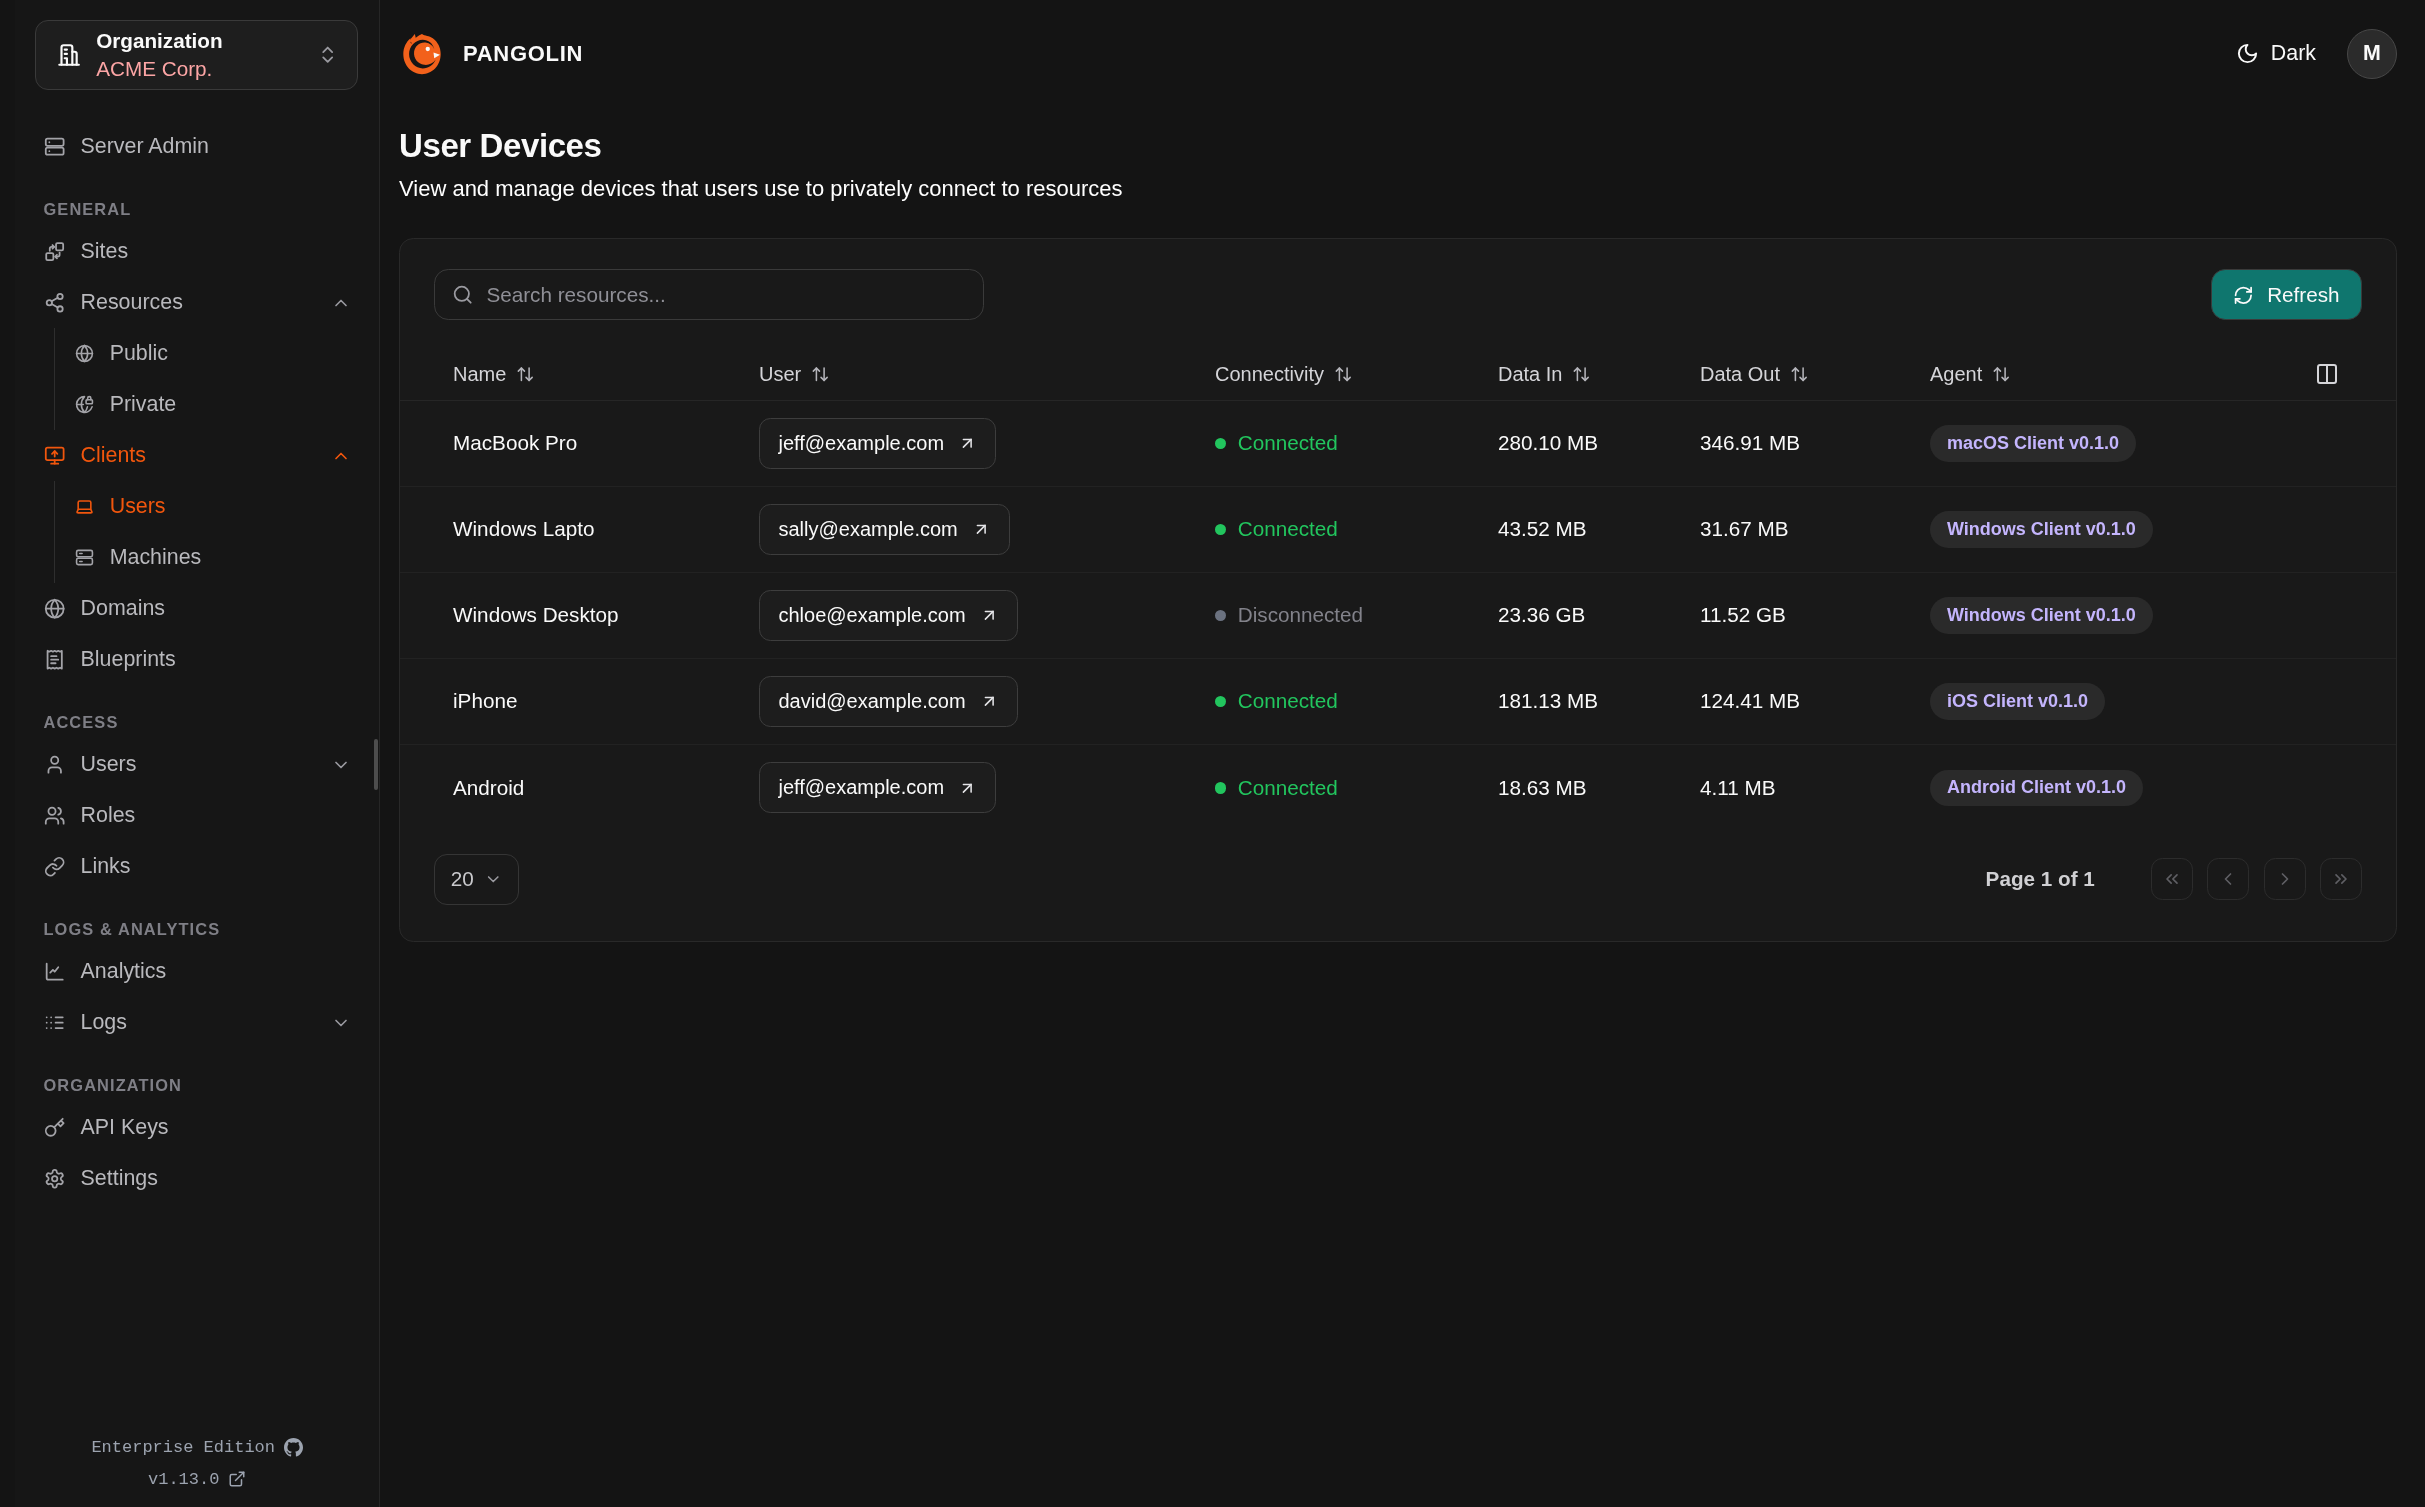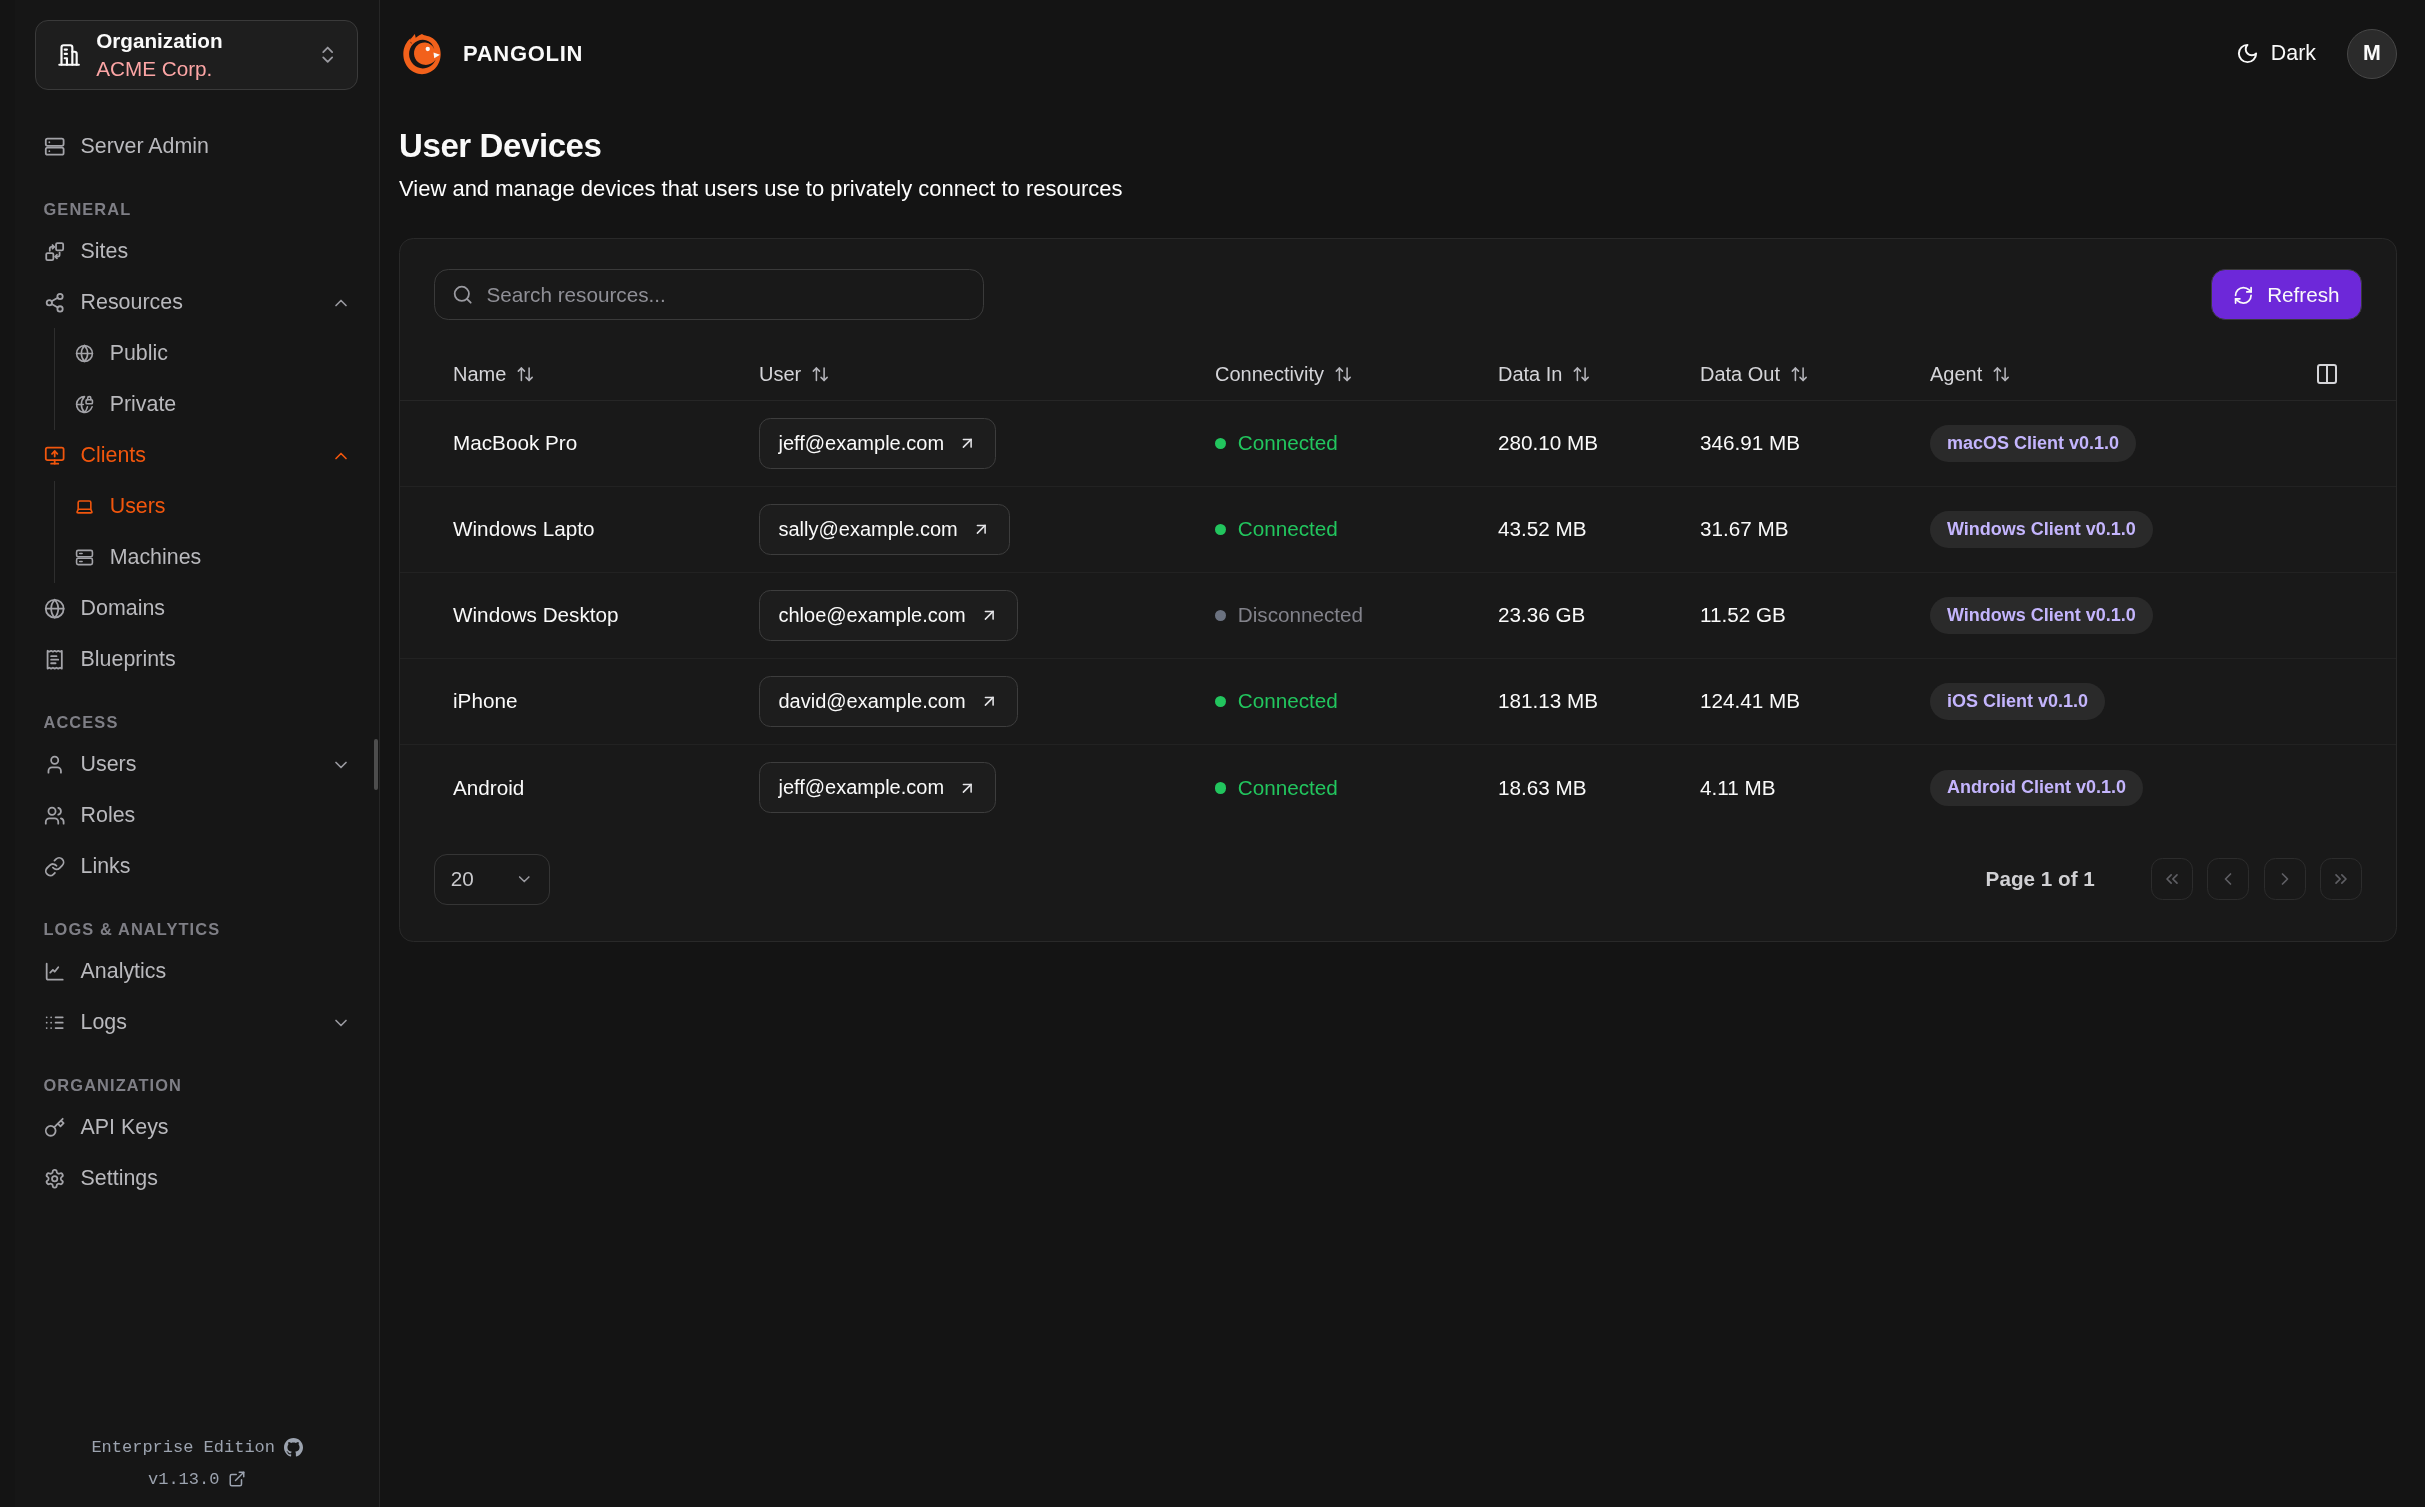--- a/index.html
+++ b/index.html
@@ -100,21 +100,21 @@
     display:flex; align-items:center; padding:0 17px; gap:13px; background:transparent;
   }
   .search-box svg { color:#9a9aa0; flex:none; }
   .search-box input {
     background:transparent; border:none; outline:none;
     font-family:inherit; font-size:20.7px; color:#fafafa; width:100%;
   }
   .search-box input::placeholder { color:#8f8f96; }
   .refresh-btn {
     height:51px; padding:0 21.4px; display:flex; align-items:center; gap:13px;
-    background:#6d28d9; border:1.4px solid #3a3a3a; border-radius:14.3px;
+    background:#0f766e; border:1.4px solid #3a3a3a; border-radius:14.3px;
     font-family:inherit; font-size:20.7px; font-weight:500; color:#fafafa; cursor:pointer;
   }
 
   .tgrid {
     display:grid;
     grid-template-columns:306px 456px 283px 202px 230px 1fr 28.5px;
     align-items:center; padding:0 53px;
   }
   .thead { margin-top:28.5px; height:52px; border-bottom:1.4px solid #262626; }
   .th { display:flex; align-items:center; gap:10px; font-size:20px; color:#d4d4d8; cursor:pointer; }
@@ -137,21 +137,21 @@
   .dot.disconnected { background:#6b7280; }
   .conn-text.connected { color:#22c55e; }
   .conn-text.disconnected { color:#82828a; }
   .badge {
     display:inline-block; padding:7.8px 17px; border-radius:712px;
     background:#2a2a2a; font-size:18px; font-weight:700; color:#c4b5fd;
   }
 
   .pager { margin-top:23px; padding:0 34px; display:flex; align-items:center; }
   .page-size {
-    width:116px; height:51px; border:1.4px solid #353535; border-radius:13px;
+    width:85px; height:51px; border:1.4px solid #353535; border-radius:13px;
     display:flex; align-items:center; justify-content:space-between;
     padding:0 15.7px; font-size:20.7px; color:#c9c9cc; cursor:pointer; background:transparent;
   }
   .page-size svg { color:#9a9aa0; }
   .pager-right { margin-left:auto; display:flex; align-items:center; gap:14.3px; }
   .page-info { font-size:20.7px; font-weight:600; color:#d0d0d3; margin-right:42px; }
   .pg-btn {
     width:42px; height:42px; border:1.4px solid #2c2c2c; border-radius:11.4px;
     background:transparent; color:#5f5f64; display:flex; align-items:center; justify-content:center;
     cursor:pointer;

